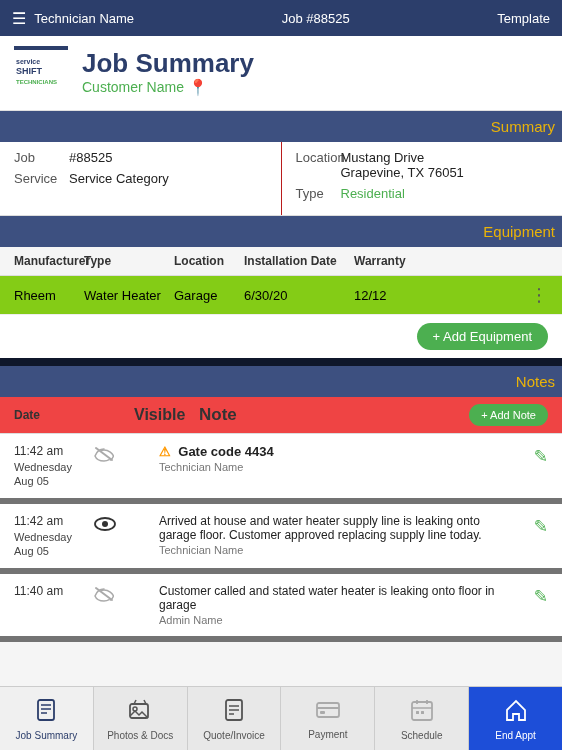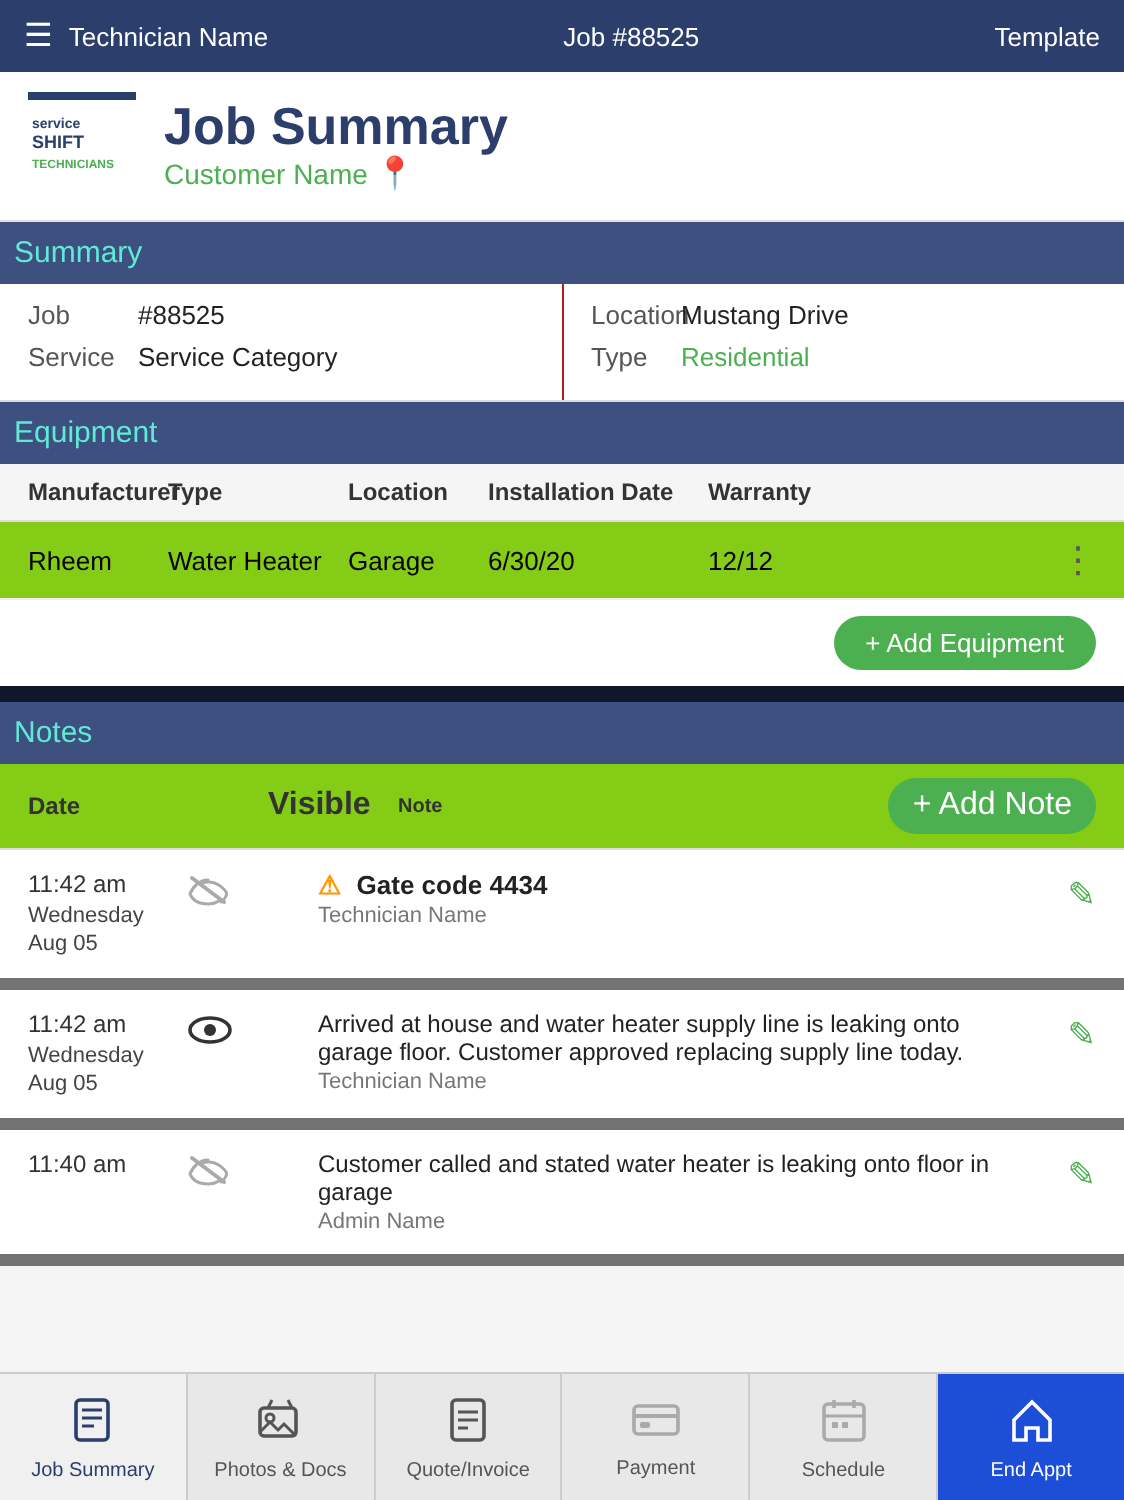--- a/index.html
+++ b/index.html
@@ -34,22 +34,22 @@
       flex-shrink: 0;
     }
     .logo-box svg { width: 54px; height: 54px; }
     .header-title h1 { font-size: 26px; font-weight: 700; color: #2c3e6b; line-height: 1.1; }
     .header-title .customer { color: #4caf50; font-size: 14px; display: flex; align-items: center; gap: 4px; }
     .customer-pin { color: #e53935; font-size: 16px; }
 
     
     .section-header {
       background: #3d5080;
-      color: #5eead4;
-      text-align: left;
+      color: #eab308;
+      text-align: right;
       padding: 7px;
       font-size: 15px;
       font-weight: 500;
     }
 
     
     .summary-table {
       background: white;
       display: flex;
       border-bottom: 1px solid #ddd;
@@ -130,26 +130,26 @@
       background: white;
       border-bottom: 8px solid #0f172a;
     }
 
     
     .notes-section { background: white; }
     .notes-header-row {
       display: flex;
       align-items: center;
       padding: 7px 14px;
-      background: #84cc16;
+      background: #ef4444;
       border-bottom: 1px solid #ddd;
     }
     .notes-col-date { width: 80px; font-size: 12px; font-weight: 600; color: #333; }
     .notes-col-vis { width: 65px; font-size: 16px; font-weight: 600; color: #333; margin-left: 40px; }
-    .notes-col-note { flex: 1; font-size: 10px; font-weight: 600; color: #333; }
+    .notes-col-note { flex: 1; font-size: 17px; font-weight: 600; color: #333; }
 
     .note-row {
       display: flex;
       padding: 10px 14px;
       border-bottom: 6px solid #737373;
       align-items: flex-start;
       background: white;
     }
     .note-date {
       width: 80px;
@@ -251,20 +251,21 @@
     <div class="summary-row">
       <span class="summary-label">Service</span>
       <span class="summary-value">Service Category</span>
     </div>
   </div>
   <div class="summary-right">
     <div class="summary-row">
       <span class="loc-label">Location</span>
       <div>
         <div class="summary-value">Mustang Drive</div>
+        <div class="summary-value">Grapevine, TX 76051</div>
       </div>
     </div>
     <div class="summary-row">
       <span class="loc-label">Type</span>
       <span class="summary-value green">Residential</span>
     </div>
   </div>
 </div>
 
 <div class="section-header">
@@ -292,21 +293,21 @@
 </div>
 
 <div class="section-header">
   <span>Notes</span>
 </div>
 <div class="notes-section">
   <div class="notes-header-row">
     <span class="notes-col-date">Date</span>
     <span class="notes-col-vis">Visible</span>
     <span class="notes-col-note">Note</span>
-    <button class="add-btn" style="font-size:16px;padding:5px 12px;">+ Add Note</button>
+    <button class="add-btn" style="font-size:11px;padding:5px 12px;">+ Add Note</button>
   </div>
 
   <div class="note-row">
     <div class="note-date">
       <div class="time">11:42 am</div>
       <div class="day">Wednesday</div>
       <div class="day">Aug 05</div>
     </div>
     <div class="note-vis">
       <span class="eye-slash">

